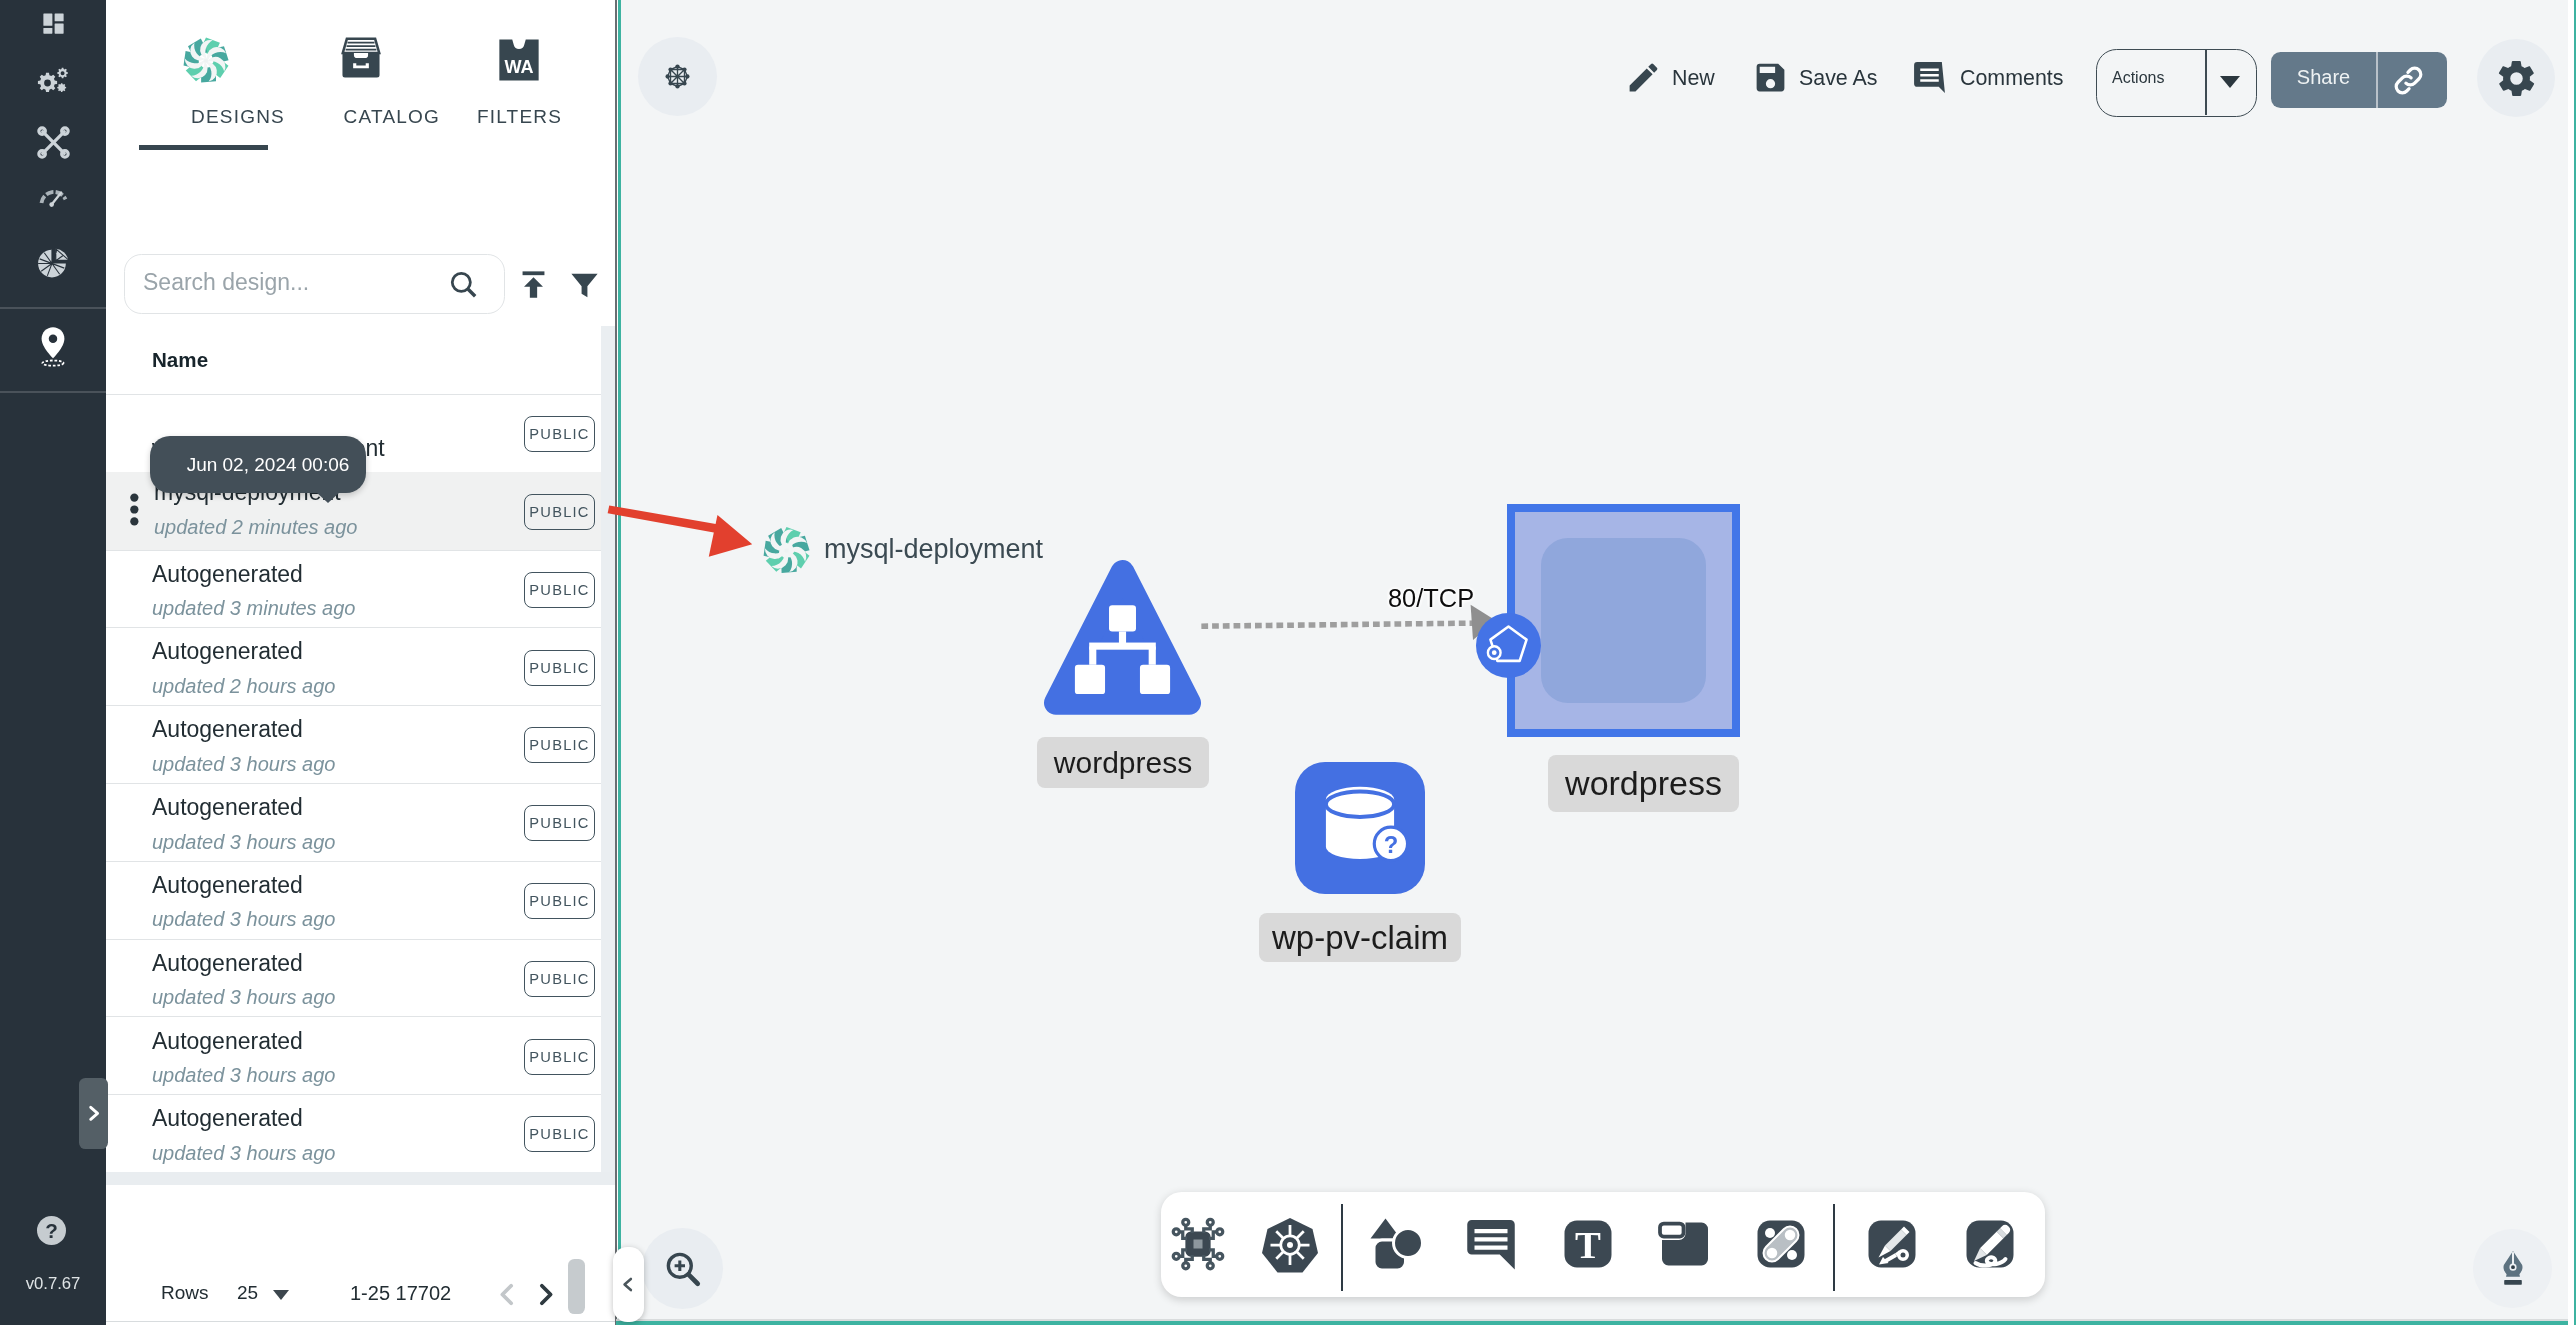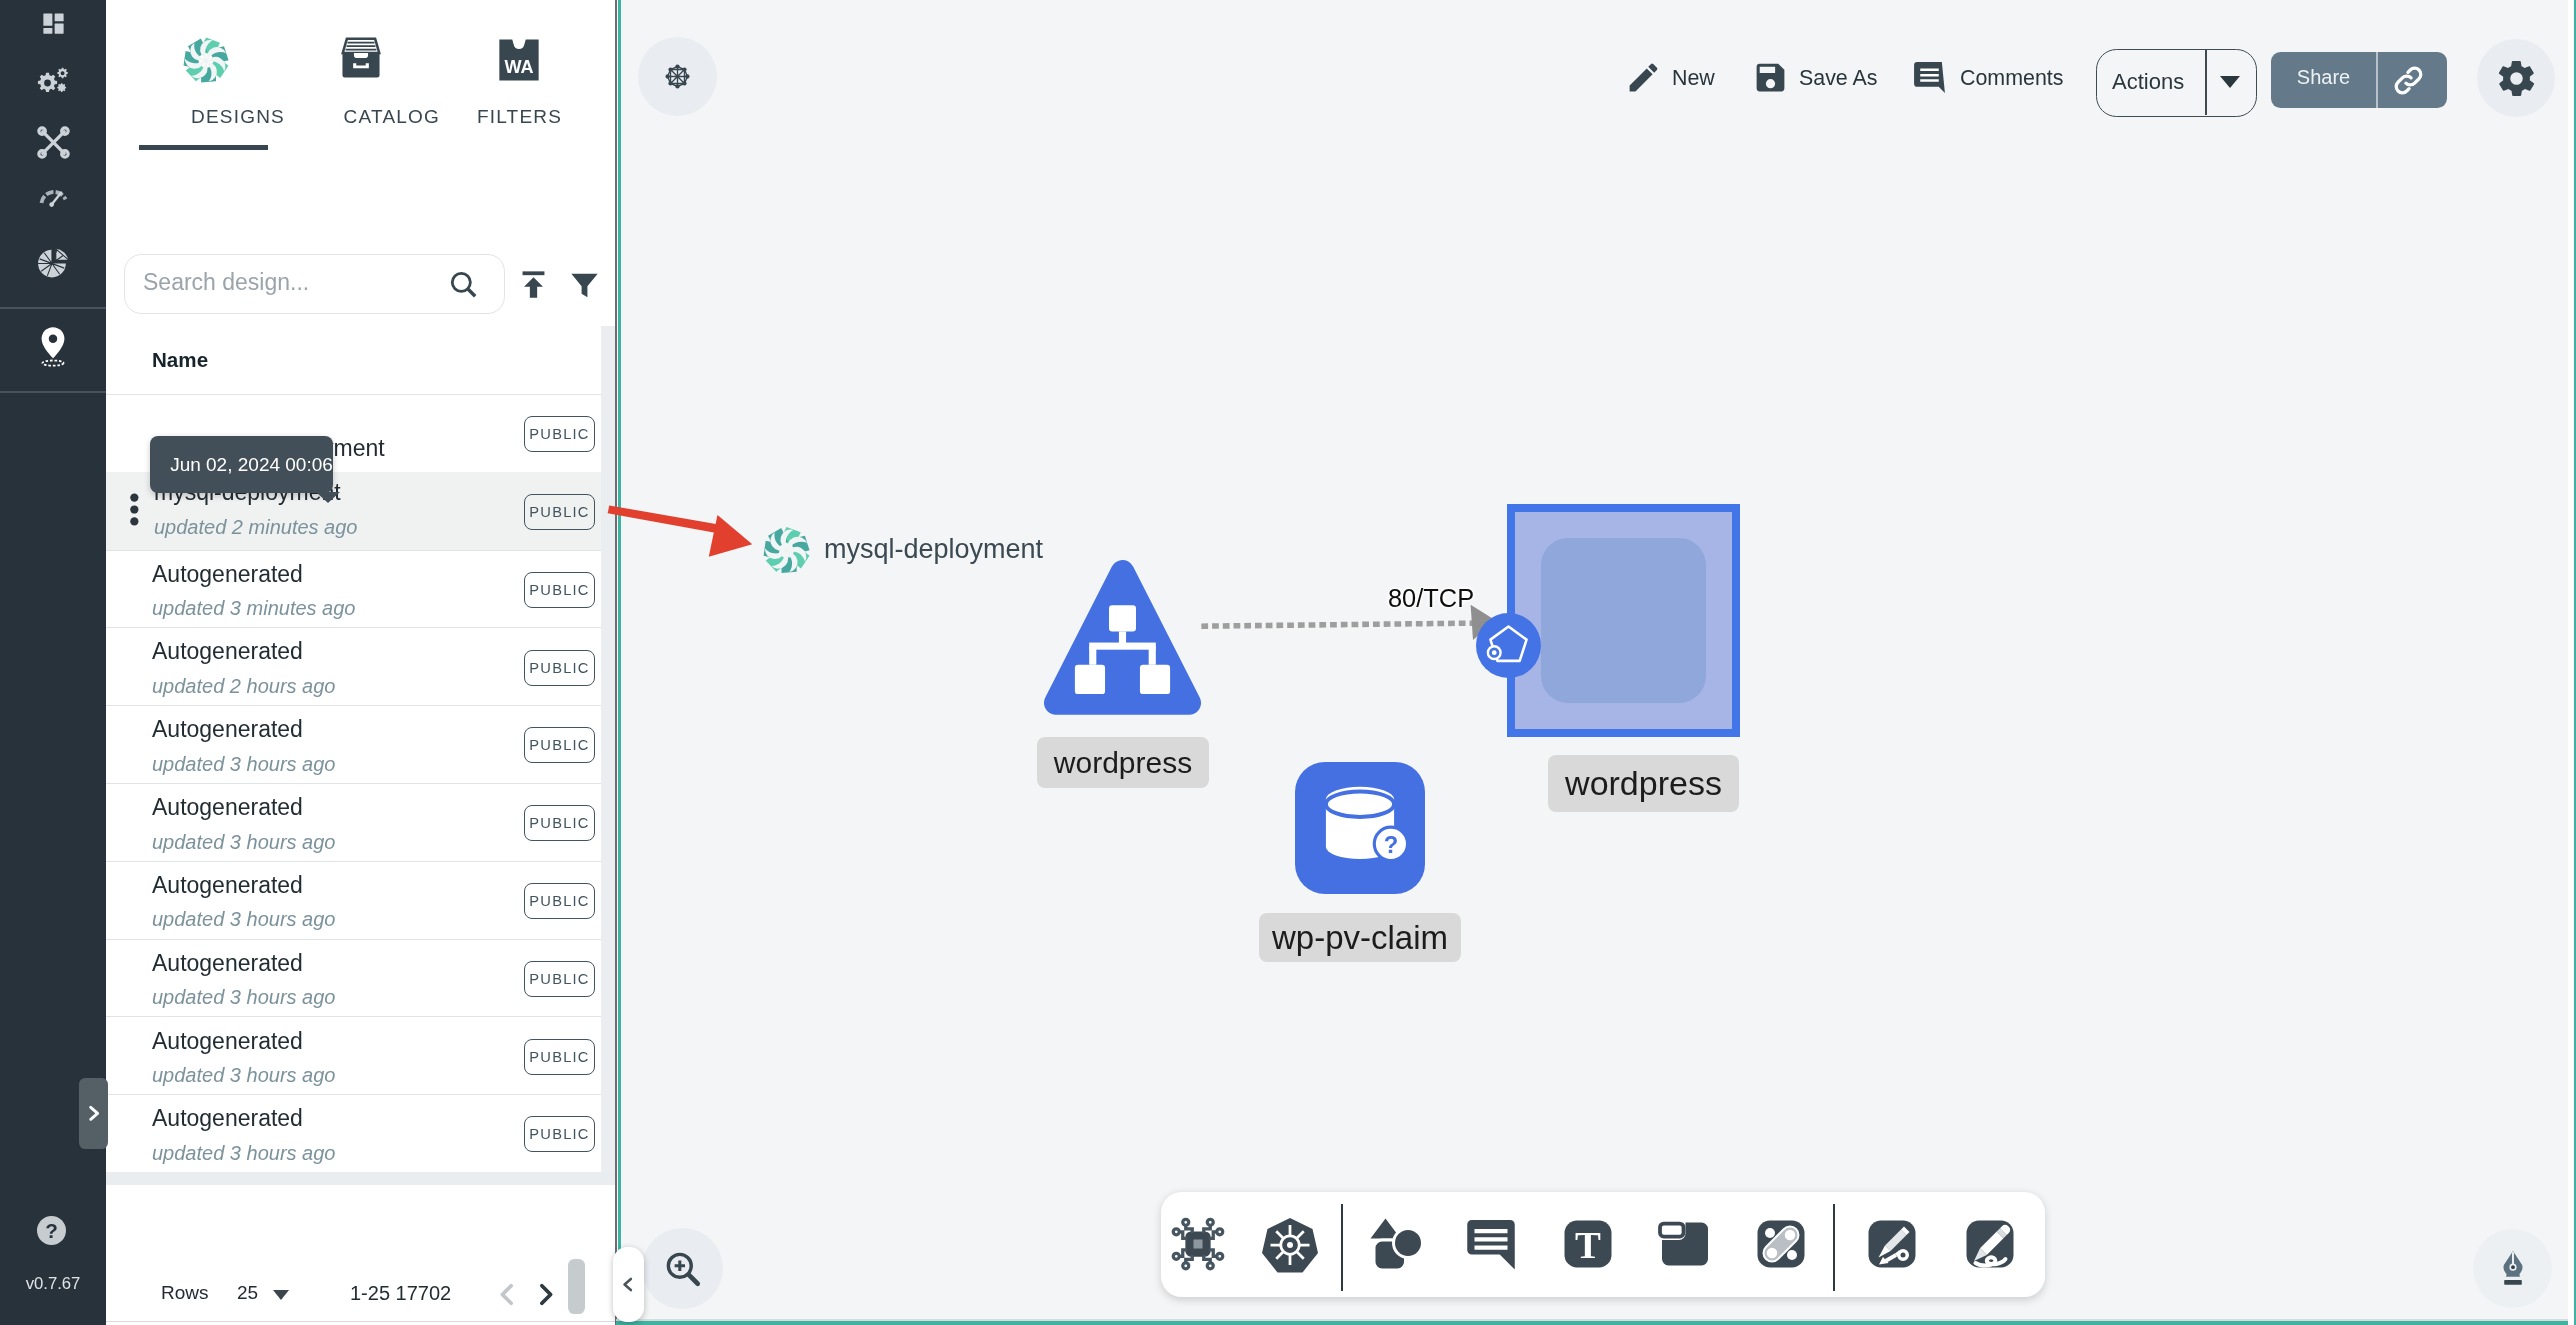--- a/index.html
+++ b/index.html
@@ -77,21 +77,21 @@
   </svg>
   <div class="abs tbtext" style="left:1799px; top:66px;">Save As</div>
   <svg style="position:absolute; left:1911px; top:59px;" width="37" height="37" viewBox="0 0 24 24" fill="#37464f">
     <path d="M20 2 H4 a2 2 0 0 0-2 2 v12 a2 2 0 0 0 2 2 h14 l4 4 Z"></path>
     <g stroke="#ffffff" stroke-width="1.6">
       <path d="M6 7 h12 M6 10.5 h12 M6 14 h12"></path>
     </g>
   </svg>
   <div class="abs tbtext" style="left:1960px; top:66px;">Comments</div>
   <div style="position:absolute; left:2096px; top:49px; width:161px; height:68px; border:1.6px solid #3e4b53; border-radius:20.6px;">
-    <div style="position:absolute; left:15px; top:19px; font-size:22px; color:#2b373e;">Actions</div>
+    <div style="position:absolute; left:15px; top:19px; font-size:16px; color:#2b373e;">Actions</div>
     <div style="position:absolute; left:108px; top:0; width:1.6px; height:65px; background:#3e4b53;"></div>
     <div style="position:absolute; left:123px; top:26px; width:0; height:0; border-left:10.3px solid transparent; border-right:10.3px solid transparent; border-top:12.7px solid #2b373e;"></div>
   </div>
   <div style="position:absolute; left:2271px; top:52px; width:176px; height:56px; border-radius:9.5px; background:#64798a;">
     <div style="position:absolute; left:0; top:13.5px; width:105px; text-align:center; font-size:20px; color:#eef2f3;">Share</div>
     <div style="position:absolute; left:105px; top:0; width:1.6px; height:56px; background:rgba(255,255,255,0.55);"></div>
     <svg style="position:absolute; left:120px; top:11px;" width="35" height="35" viewBox="0 0 24 24" fill="none" stroke="#ffffff" stroke-width="2.2" stroke-linecap="round">
       <path d="M10.2 13.8 a4.2 4.2 0 0 0 6 0 l3-3 a4.2 4.2 0 0 0-6-6 l-1.6 1.6"></path>
       <path d="M13.8 10.2 a4.2 4.2 0 0 0-6 0 l-3 3 a4.2 4.2 0 0 0 6 6 l1.6-1.6"></path>
     </svg>
@@ -156,21 +156,21 @@
     <div style="position:absolute; left:0; top:472px; width:495px; height:78px; background:#f0f1f1;"></div>
     <svg style="position:absolute; left:22px; top:491px;" width="12.7" height="37" viewBox="0 0 8 23" fill="#2a353c">
       <circle cx="4" cy="4" r="2.6"></circle>
       <circle cx="4" cy="11.5" r="2.6"></circle>
       <circle cx="4" cy="19" r="2.6"></circle>
     </svg>
     <div class="rowtitle" style="left:48px; top:479px;">mysql-deployment</div>
     <div class="rowsub" style="left:48px; top:516px;">updated 2 minutes ago</div>
     <div class="chip" style="left:418px; top:494px; width:71px; height:36px; background:#f0f1f1;">PUBLIC</div>
 
-    <div style="position:absolute; left:44px; top:436px; width:183px; height:57px; background:#434f58; border-radius:8px; display:flex; align-items:center; justify-content:center; color:#ffffff; font-size:19px; box-shadow:0 2.4px 6.4px rgba(0,0,0,0.2);padding-left:20px;">Jun 02, 2024 00:06</div>
+    <div style="position:absolute; left:44px; top:436px; width:216px; height:57px; background:#434f58; border-radius:20px; display:flex; align-items:center; justify-content:center; color:#ffffff; font-size:19px; box-shadow:0 2.4px 6.4px rgba(0,0,0,0.2);padding-left:20px;">Jun 02, 2024 00:06</div>
     <div style="position:absolute; left:210px; top:492px; width:0; height:0; border-left:12px solid transparent; border-right:12px solid transparent; border-top:11px solid #434f58;"></div>
 
     <div class="rowdiv" style="top:550px;"></div>
     <div class="rowtitle" style="left:46px; top:561px;">Autogenerated</div>
     <div class="rowsub" style="left:46px; top:597px;">updated 3 minutes ago</div>
     <div class="chip" style="left:418px; top:572px; width:71px; height:36px;">PUBLIC</div>
     <div class="rowdiv" style="top:627px;"></div>
     <div class="rowtitle" style="left:46px; top:638px;">Autogenerated</div>
     <div class="rowsub" style="left:46px; top:675px;">updated 2 hours ago</div>
     <div class="chip" style="left:418px; top:650px; width:71px; height:36px;">PUBLIC</div>

